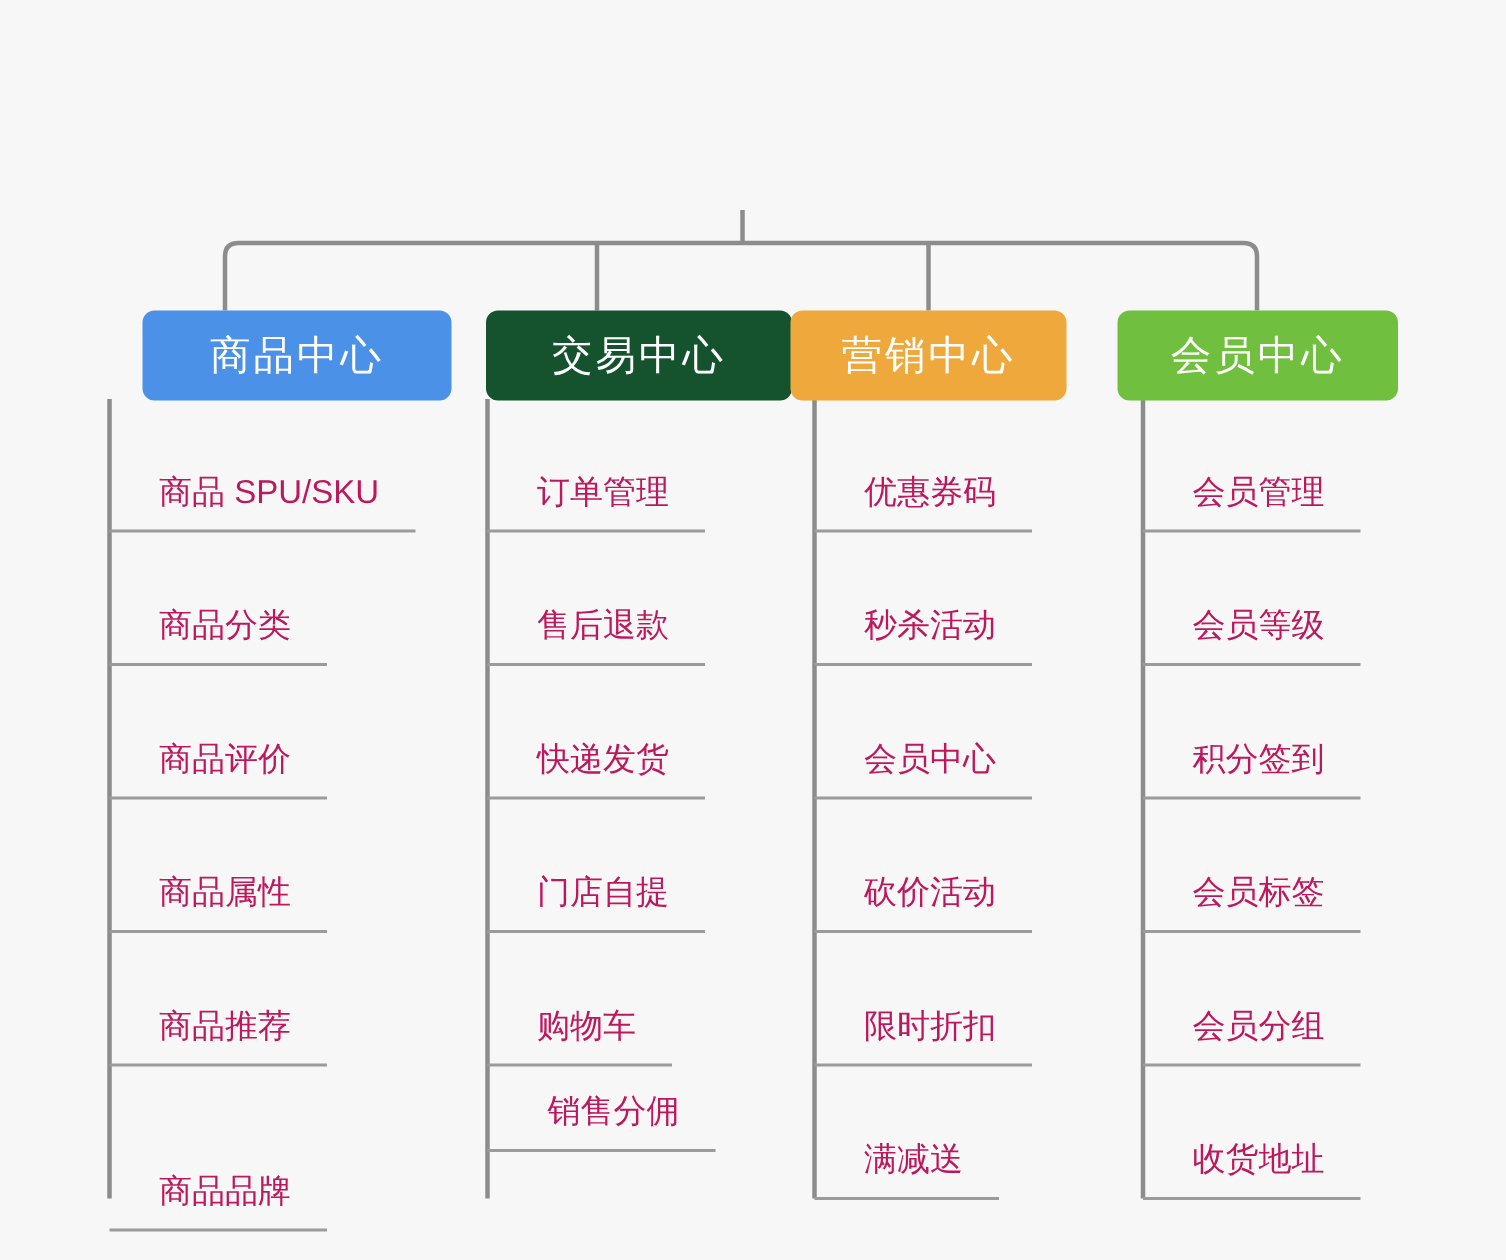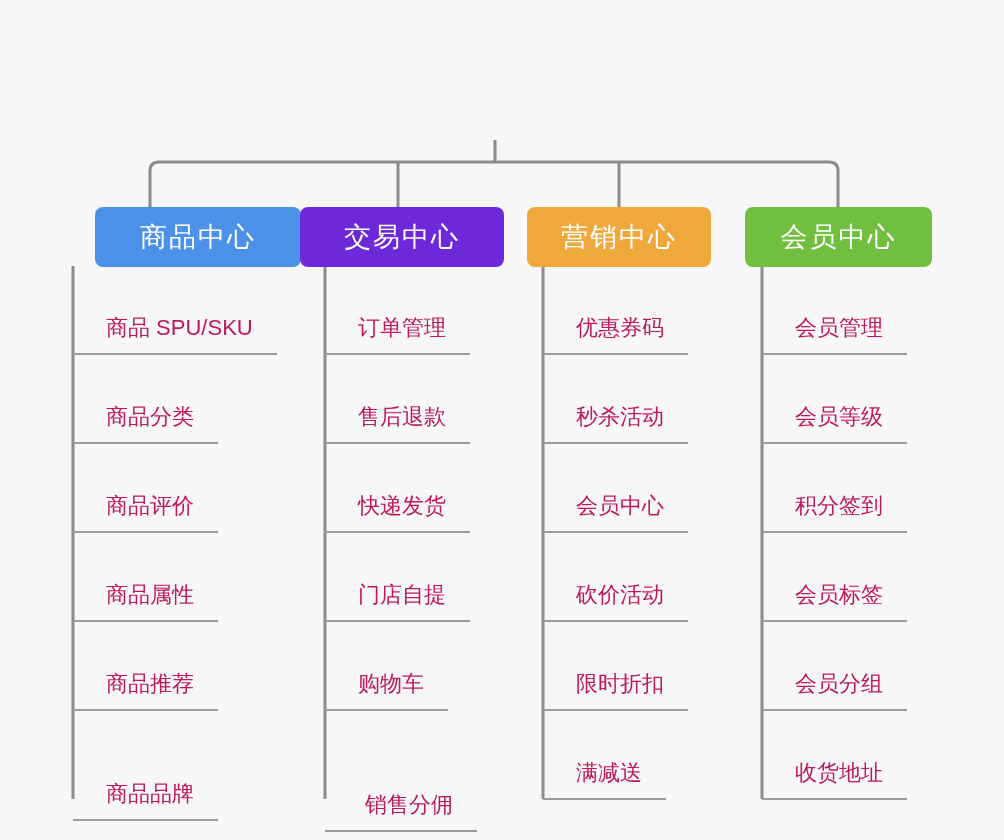--- a/index.html
+++ b/index.html
@@ -66,27 +66,27 @@
 
 
   <div id="branches">
       <div class="branch-box" style="left: 55px; width: 206px; background: rgb(75, 145, 232); margin-left: 40px;">商品中心</div>
       <div class="leaf" style="left: 73px; top: 311px;">商品 SPU/SKU</div>
       <div class="leaf" style="left: 73px; top: 400px;">商品分类</div>
       <div class="leaf" style="left: 73px; top: 489px;">商品评价</div>
       <div class="leaf" style="left: 73px; top: 578px;">商品属性</div>
       <div class="leaf" style="left: 73px; top: 667px;">商品推荐</div>
       <div class="leaf" style="left: 73px; top: 756px; margin-top: 21px;">商品品牌</div>
-      <div class="branch-box" style="left: 300px; width: 204px; background: #6d28d9;">交易中心</div>
+      <div class="branch-box" style="left: 324px; width: 204px; background: #14532d;">交易中心</div>
       <div class="leaf" style="left: 325px; top: 311px;">订单管理</div>
       <div class="leaf" style="left: 325px; top: 400px;">售后退款</div>
       <div class="leaf" style="left: 325px; top: 489px;">快递发货</div>
       <div class="leaf" style="left: 325px; top: 578px;">门店自提</div>
       <div class="leaf" style="left: 325px; top: 667px;">购物车</div>
-      <div class="leaf" style="left: 325px; top: 788px; padding-left: 40px;">销售分佣</div>
+      <div class="leaf" style="left: 325px; top: 724px; padding-left: 40px;">销售分佣</div>
       <div class="branch-box" style="left: 527px; width: 184px; background: rgb(238, 168, 60);">营销中心</div>
       <div class="leaf" style="left: 543px; top: 311px;">优惠券码</div>
       <div class="leaf" style="left: 543px; top: 400px;">秒杀活动</div>
       <div class="leaf" style="left: 543px; top: 489px;">会员中心</div>
       <div class="leaf" style="left: 543px; top: 578px;">砍价活动</div>
       <div class="leaf" style="left: 543px; top: 667px;">限时折扣</div>
       <div class="leaf" style="left: 543px; top: 756px;">满减送</div>
       <div class="branch-box" style="left: 745px; width: 187px; background: rgb(112, 191, 63);">会员中心</div>
       <div class="leaf" style="left: 762px; top: 311px;">会员管理</div>
       <div class="leaf" style="left: 762px; top: 400px;">会员等级</div>

